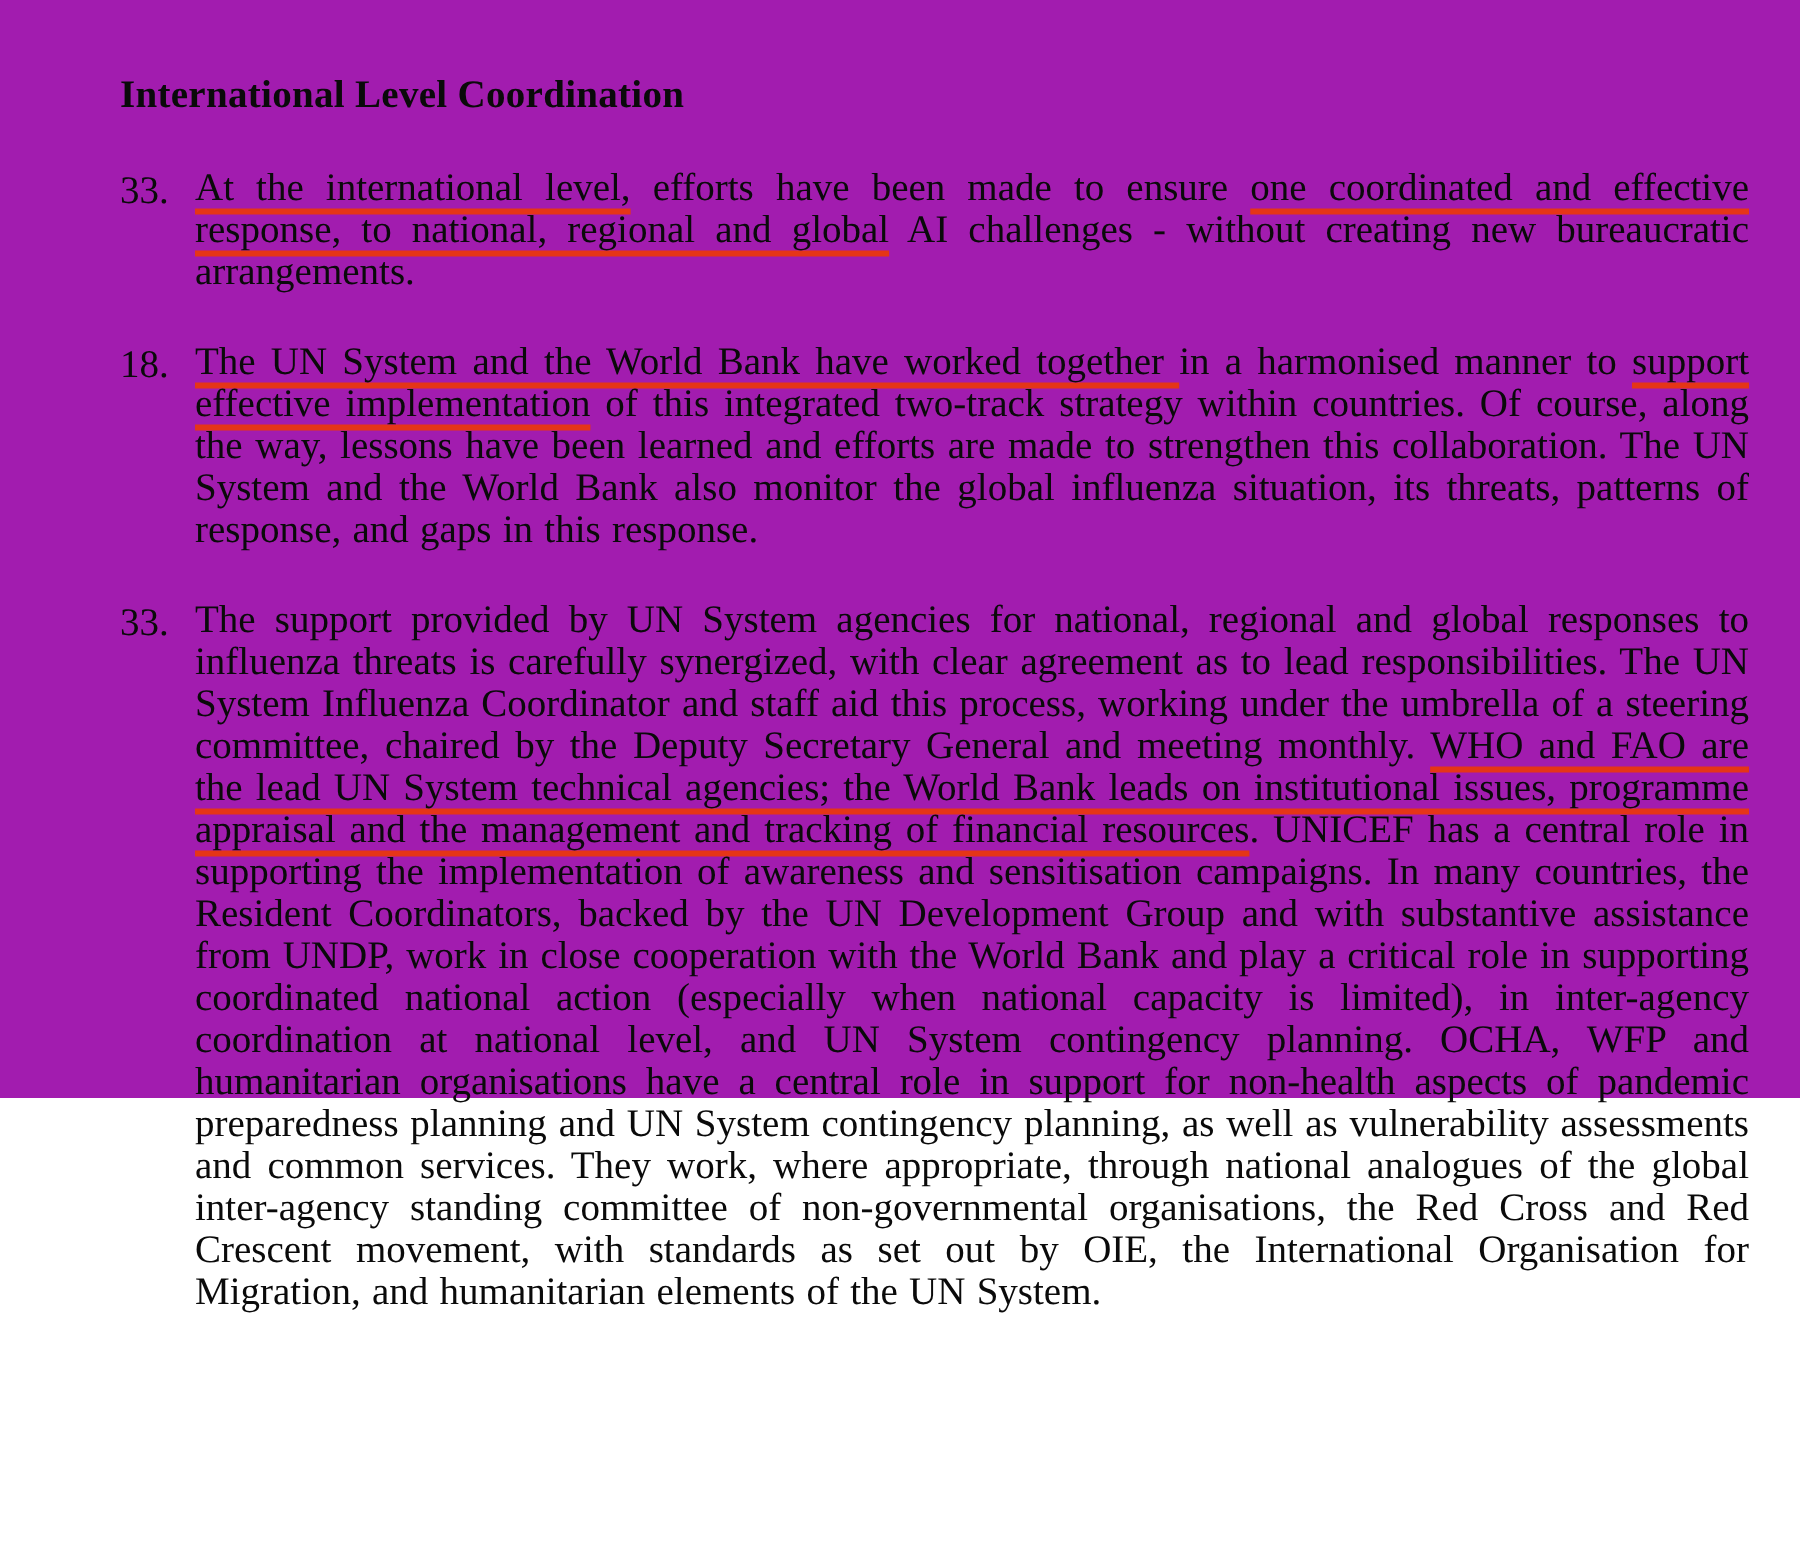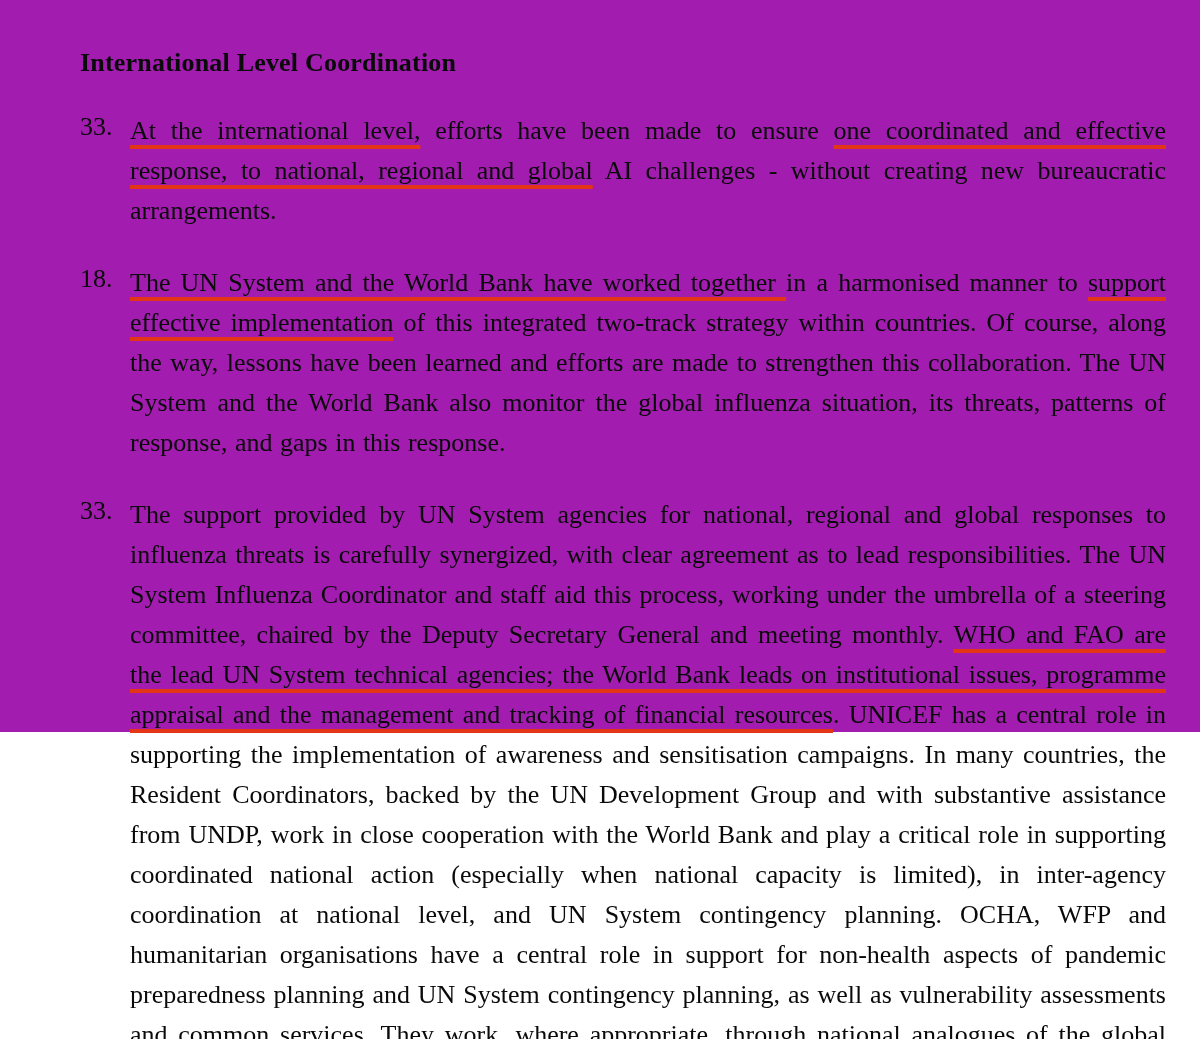--- a/index.html
+++ b/index.html
@@ -36,21 +36,21 @@
   .num {
     position: absolute;
     left: -50px;
     top: 0;
     font-size: 26px;
     line-height: 32px;
   }
   .body-text {
     margin: 0;
     font-size: 26px;
-    line-height: 40px;
+    line-height: 28px;
     text-align: justify;
     text-justify: inter-word;
     word-spacing: 1px;
   }
   .u {
     text-decoration-line: underline;
     text-decoration-color: var(--accent, #e53517);
     text-decoration-thickness: 4px;
     text-underline-offset: 6px;
     text-decoration-skip-ink: none;

